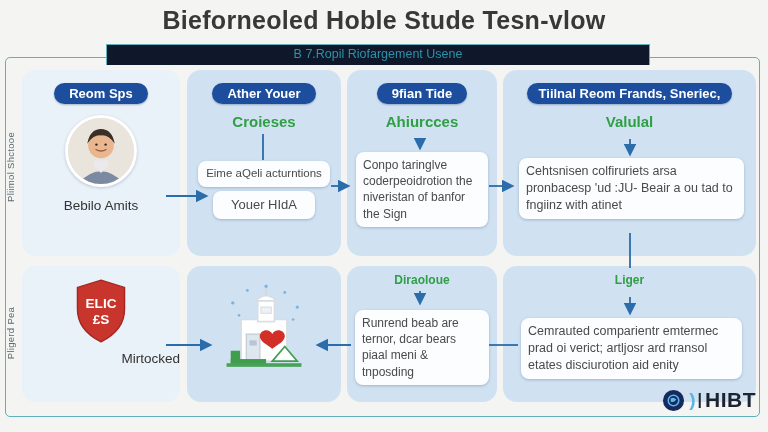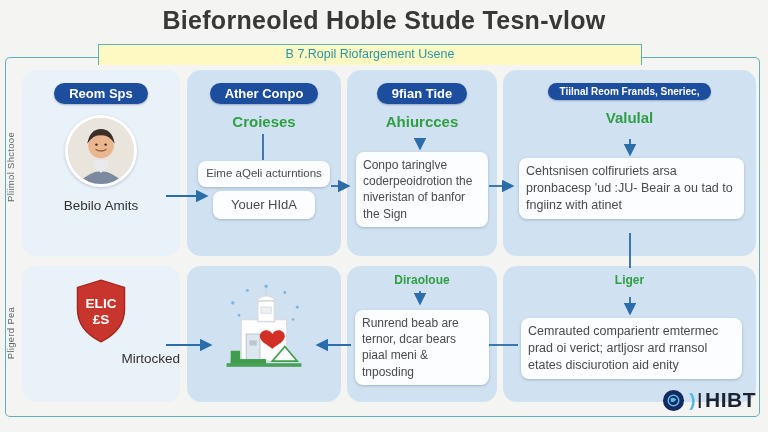--- a/index.html
+++ b/index.html
@@ -2,42 +2,42 @@
 <html><head>
 <meta charset="utf-8">
 <style>
   * { margin:0; padding:0; box-sizing:border-box; }
   html,body { width:768px; height:432px; background:#f4f4f2; font-family:"Liberation Sans", sans-serif; overflow:hidden; }
   .stage { position:relative; width:768px; height:424px; background:#f4f4f2; }
 
   .title { position:absolute; top:6px; left:0; width:768px; text-align:center;
            font-size:25px; font-weight:bold; color:#383838; letter-spacing:.3px; }
 
-  .tab { position:absolute; left:98px; top:44px; width:544px; height:21px;
-         border:1.5px solid #5fb0ba; border-bottom:none; background:#fef9c3;
+  .tab { position:absolute; left:106px; top:44px; width:544px; height:21px;
+         border:1.5px solid #5fb0ba; border-bottom:none; background:#0f172a;
          text-align:center; z-index:3; }
   .subtitle { font-size:12.5px; color:#2c93a8; line-height:19px; }
 
   .frame { position:absolute; left:5px; top:57px; width:755px; height:360px;
            border:1.5px solid #5fb0ba; border-radius:5px; z-index:1; }
 
   .side-label { position:absolute; width:120px; height:14px; text-align:center;
                 font-size:9.5px; color:#5a6a74; transform:rotate(-90deg); z-index:4;
                 letter-spacing:.3px; }
   .side-label.top { left:-48px; top:160px; }
   .side-label.bottom { left:-48px; top:326px; }
 
   .cell { position:absolute; border-radius:14px; text-align:center; z-index:2; }
   .cell.light { background:#e9f1f9; }
   .cell.blue  { background:#d0e2f2; }
 
   .pill { display:inline-block; margin-top:13px; background:#1d4e9e; color:#fff;
           font-weight:bold; font-size:13px; border-radius:999px; padding:3px 15px;
           box-shadow:0 1px 2px rgba(20,40,80,.3); white-space:nowrap; }
-  .pill.wide { padding:3px 12px; font-size:10px; }
+  .pill.wide { padding:3px 12px; font-size:13px; }
   .green-label { margin-top:9px; font-size:15px; font-weight:bold; color:#2f9e44; }
 
   .wbox { position:absolute; background:#fbfdff; border-radius:8px; color:#4a4a4a;
           box-shadow:0 1px 3px rgba(40,60,90,.28); padding:5px 7px; font-size:12px;
           line-height:1.35; text-align:left; z-index:5; }
   .wbox.center { text-align:center; }
 
   .name { margin-top:7px; font-size:13.5px; color:#333; }
 
   .avatar { display:inline-block; margin-top:11px; width:72px; height:72px; border-radius:50%;
@@ -80,21 +80,21 @@
         <path d="M21 28 Q24 12 36 12 Q48 12 51 28 Q44 18 36 19 Q28 18 21 28 Z" fill="#3a2e28"></path>
         <path d="M30 34 Q36 38 42 34" stroke="#9c5c3c" stroke-width="1.4" fill="none"></path>
         <circle cx="31" cy="29" r="1.3" fill="#33261f"></circle>
         <circle cx="41" cy="29" r="1.3" fill="#33261f"></circle>
       </svg>
     </span>
     <div class="name">Bebilo Amits</div>
   </div>
 
   <div class="cell blue" style="left:187px; top:70px; width:154px; height:186px;">
-    <div><span class="pill">Ather Conpo</span></div>
+    <div><span class="pill">Ather Youer</span></div>
     <div class="green-label">Croieses</div>
     <div class="wbox center" style="left:11px; right:11px; top:91px; font-size:11.5px;">Eime aQeli acturntions</div>
     <div class="wbox center" style="left:26px; right:26px; top:121px; font-size:13px;">Youer HIdA</div>
   </div>
 
   <div class="cell blue" style="left:347px; top:70px; width:150px; height:186px;">
     <div><span class="pill">9fian Tide</span></div>
     <div class="green-label">Ahiurcces</div>
     <div class="wbox" style="left:9px; right:9px; top:82px;">Conpo taringlve coderpeoidrotion the niveristan of banfor the Sign</div>
   </div>

